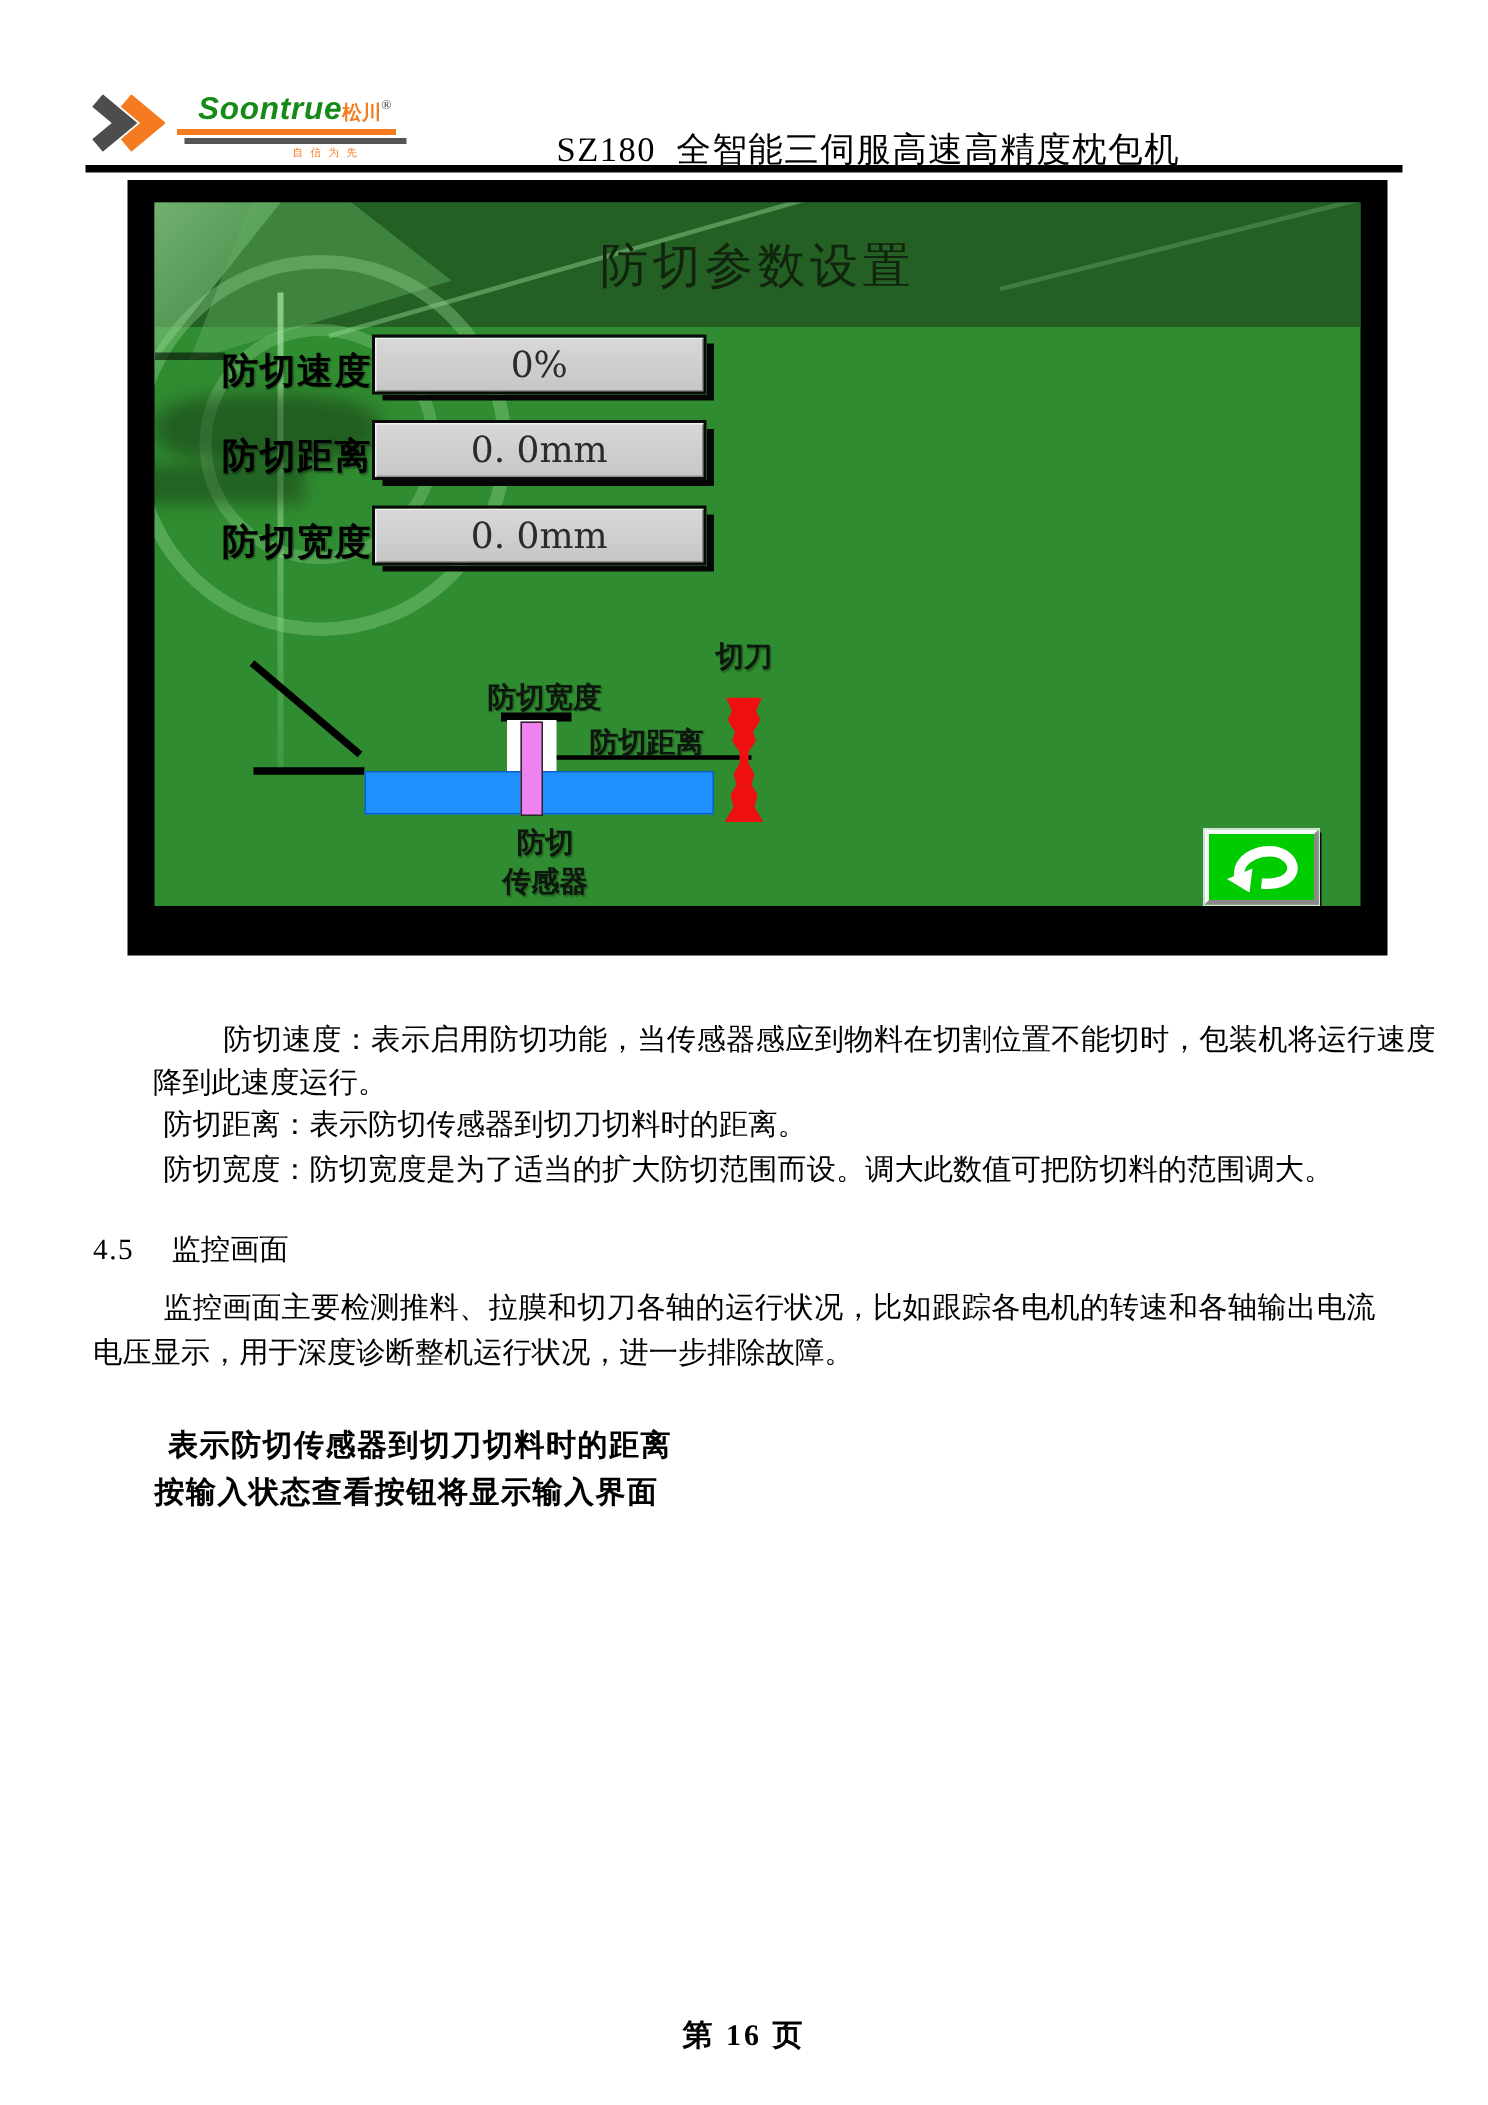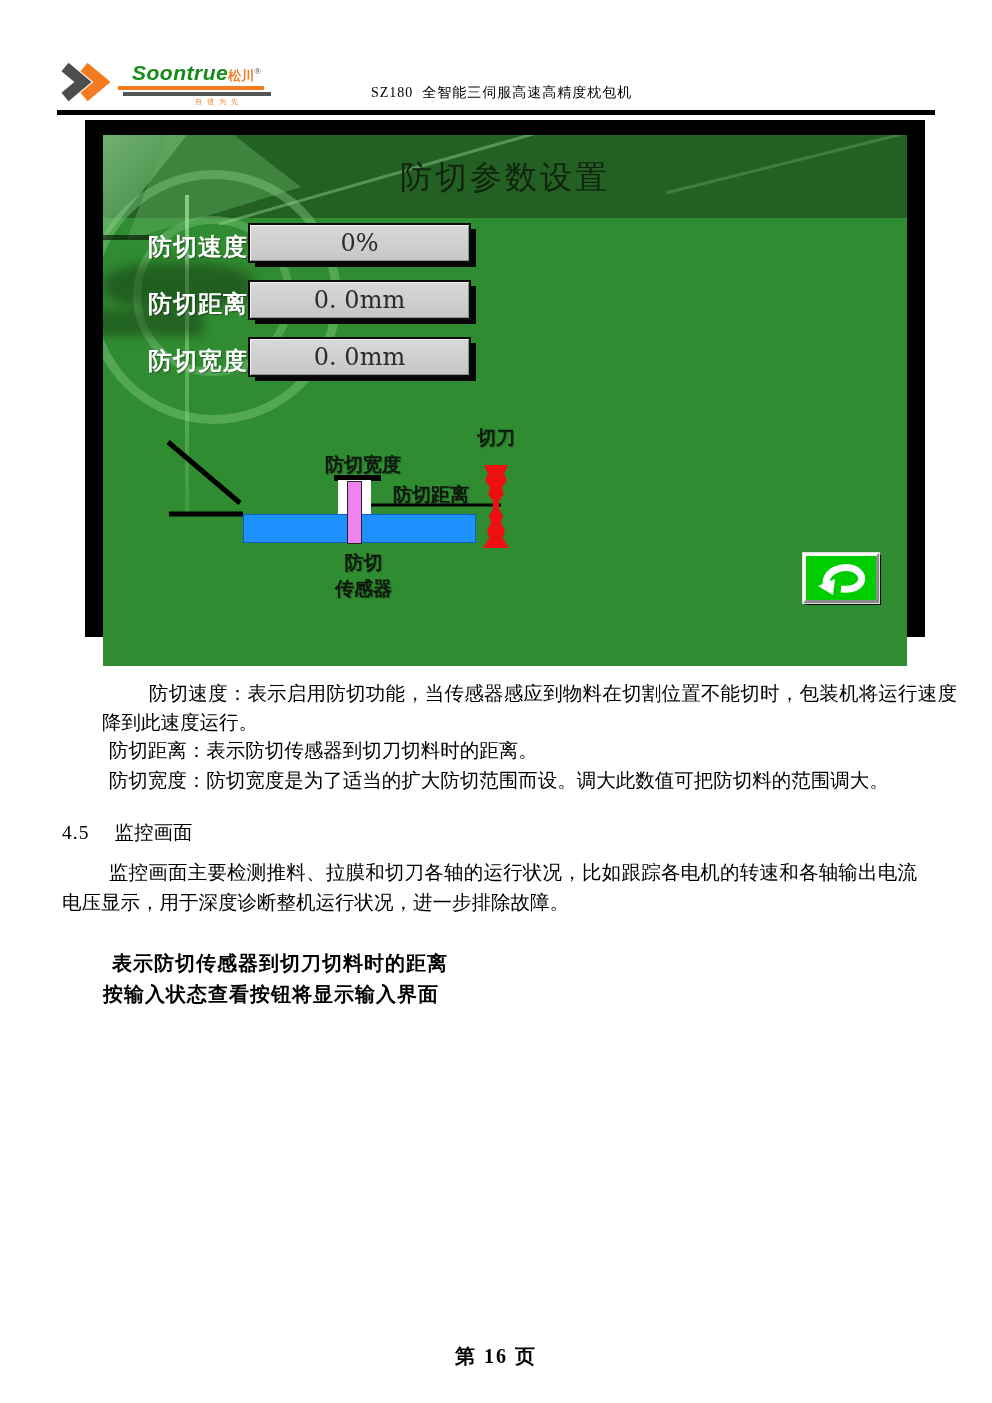--- a/index.html
+++ b/index.html
@@ -15,26 +15,26 @@
   .brand-line{position:absolute;left:57px;top:6px;white-space:nowrap;margin-left:15px;}
   .brand{font-family:"Liberation Sans",sans-serif;font-style:italic;font-weight:bold;
          font-size:21px;color:var(--brand-green,#168a16);letter-spacing:.5px;}
   .brand-cn{font-family:"Liberation Sans",sans-serif;font-weight:bold;font-size:13px;
             color:var(--brand-orange,#f47b20);}
   .brand-reg{font-size:9px;vertical-align:super;color:#444;}
   .bar-orange{position:absolute;left:58px;top:31px;width:146px;height:4px;background:var(--brand-orange,#f47b20);}
   .bar-gray{position:absolute;left:63px;top:37px;width:148px;height:4px;background:#555;}
   .slogan{position:absolute;left:135px;top:42px;font-size:7px;letter-spacing:5px;
           color:var(--brand-orange,#f47b20);font-family:"Liberation Sans",sans-serif;}
-  .doc-title{left:371px;top:84px;font-size:14px;letter-spacing:1px;white-space:pre;}
+  .doc-title{left:371px;top:84px;font-size:23px;letter-spacing:1px;white-space:pre;}
   .header-rule{left:57px;top:110px;width:878px;height:5px;background:#000;}
 
   
   .hmi-frame{left:85px;top:120px;width:840px;height:517px;background:#000;}
-  .hmi-screen{position:absolute;left:18px;top:15px;width:804px;height:531px;
+  .hmi-screen{position:absolute;left:18px;top:15px;width:804px;height:469px;
               background:var(--hmi-green,#308c30);overflow:hidden;
               font-family:"Liberation Sans",sans-serif;}
   .hmi-band{position:absolute;left:0;top:0;width:100%;height:83px;background:var(--hmi-band,#245f24);}
   .band-diag{position:absolute;left:110px;top:42px;width:330px;height:3px;
              background:rgba(150,215,150,.45);transform:rotate(-16deg);}
   .band-diag2{position:absolute;left:560px;top:26px;width:250px;height:3px;
              background:rgba(150,215,150,.25);transform:rotate(-14deg);}
   .hmi-title{position:absolute;left:0;top:21px;width:100%;text-align:center;
              font-size:32px;letter-spacing:3px;color:#10240e;font-weight:500;}
 
@@ -51,21 +51,21 @@
       border:8px solid rgba(140,210,140,.35);}
   .deco-vline{position:absolute;left:82px;top:60px;width:4px;height:320px;
       background:linear-gradient(rgba(170,235,170,.7),rgba(170,235,170,.12));}
   .deco-dark1{position:absolute;left:0;top:100px;width:47px;height:5px;background:rgba(5,15,5,.62);}
   .deco-dark2{position:absolute;left:0;top:128px;width:150px;height:46px;background:rgba(15,40,15,.45);
       filter:blur(6px);border-radius:40%;}
   .deco-dark3{position:absolute;left:-20px;top:175px;width:120px;height:26px;background:rgba(15,40,15,.4);
       filter:blur(5px);}
 
   
-  .hmi-label{position:absolute;left:45px;font-size:24px;font-weight:bold;color:#ffffff;
+  .hmi-label{position:absolute;left:45px;font-size:24px;font-weight:bold;color:#000000;
              text-shadow:1px 1px 1px rgba(0,0,0,.35);letter-spacing:1px;white-space:nowrap;}
   .hmi-field{position:absolute;left:145px;width:219px;height:36px;
              background:linear-gradient(#d8d8d8,var(--field-gray,#c6c6c6));
              border:2px solid #0b0b0b;
              box-shadow:6px 5px 0 -1px #060606, inset 1px 1px 0 #f2f2f2, inset -1px -1px 0 #909090;
              display:flex;align-items:center;justify-content:center;
              font-family:"DejaVu Serif",serif;font-size:24px;color:#2b2b2b;}
   .f1{top:88px;} .f2{top:145px;} .f3{top:202px;}
   .l1{top:96px;} .l2{top:153px;} .l3{top:210px;}
 

